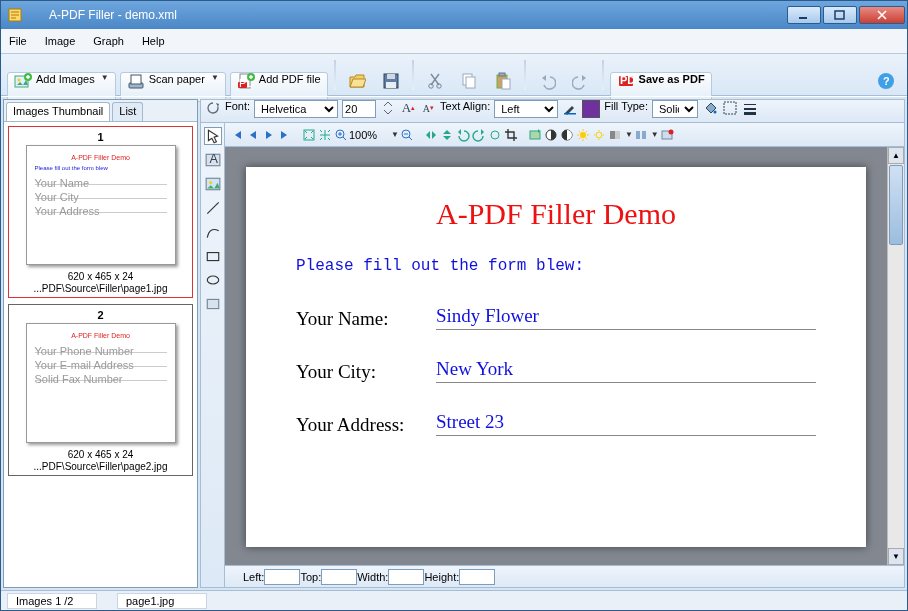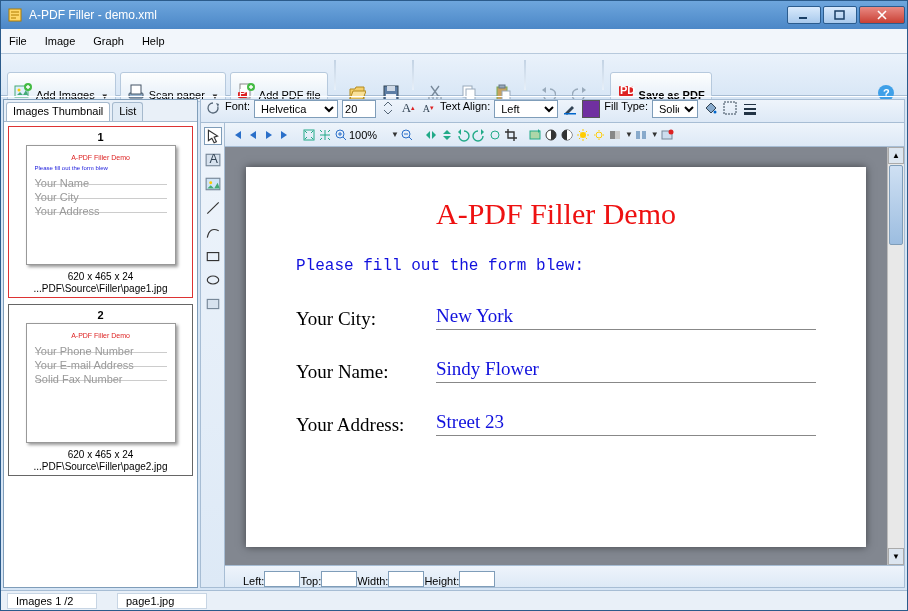--- a/index.html
+++ b/index.html
@@ -1,36 +1,36 @@
 <!DOCTYPE html>
 <html><head>
 <meta charset="utf-8">
 <style>
 * { box-sizing: border-box; margin: 0; padding: 0; font-family: Tahoma, Arial, sans-serif; font-size: 11px; }
 html, body { width: 908px; height: 611px; overflow: hidden; }
 
 .window { width: 908px; height: 611px; border: 1px solid #2b5b8b; background: #d6e5f5; display: flex; flex-direction: column; }
 
 
-.titlebar { height: 28px; background: linear-gradient(#6ea6dd, #4b87c7); display: flex; align-items: center; padding: 0 2px 0 6px; color: #fff; }
+.titlebar { height: 28px; background: linear-gradient(#6ea6dd, #4b87c7); display: flex; align-items: center; padding: 0 2px 0 6px; color: #fff; gap: 20px; }
 .titlebar .app-icon { width: 16px; height: 16px; margin-right: 6px; display:inline-flex; }
 .titlebar .title { flex: 1; font-size: 12px; }
 .winbtns { display: flex; gap: 2px; }
 .winbtn { width: 28px; height: 18px; border: 1px solid #2b5c8e; border-radius: 2px; display:flex; align-items:center; justify-content:center; }
 .winbtn.min, .winbtn.max { background: linear-gradient(#d9eafc,#a8c9ec); width: 34px; }
 .winbtn.close { background: linear-gradient(#e98a83,#c94034); width: 46px; }
 .winbtn svg { width: 12px; height: 10px; }
 
 
 .menubar { height: 20px; background: #f2f6fb; display:flex; align-items:center; padding: 12px 4px; gap: 10px; border-bottom: 1px solid #b7c9dc; }
 .menubar span { color: #000; padding: 2px 4px; }
 
 
 .maintoolbar { height: 42px; background: linear-gradient(#eaf2fb,#d9e7f6); border-bottom: 1px solid #a7bdd4; display:flex; align-items:center; padding: 0 6px; gap: 4px; }
-.tbtn { height: 30px; display:flex; align-items:flex-end; gap:4px; padding: 0 6px; border-radius:3px;margin-top:24px; }
+.tbtn { height: 30px; display:flex; align-items:flex-start; gap:4px; padding: 0 6px; border-radius:3px;margin-top:24px; }
 .tbtn.bordered { border:1px solid #b6c9dd; background: linear-gradient(#fdfefe,#e4eef8); }
 .tbtn svg, .tbtn .ic { width:18px; height:18px; display:inline-block; }
 .vsep { width:2px; height:30px; background: linear-gradient(#c3d3e4,#e8f0f9); margin: 0 2px; }
 .dropdown-arrow { font-size:8px; color:#333; margin-left:2px; }
 .spacer { flex:1; }
 
 
 .centerrow { flex:1; display:flex; min-height:0; border-top:1px solid #fff; }
 
 
@@ -80,21 +80,21 @@
 .page .sub { color:#11d; font-family:Liberation Mono, monospace; font-size:16px; margin-bottom:30px; }
 .formrow { display:flex; align-items:flex-end; margin-bottom:28px; }
 .formrow .lab { width:140px; font-family:"Times New Roman",serif; font-size:19px; color:#000; }
 .formrow .val { flex:1; border-bottom:1px solid #888; color:#11d; font-family:"Times New Roman",serif; font-size:19px; padding-bottom:2px; }
 
 .vscroll { width:17px; background:#e8e8e8; border-left:1px solid #bbb; position:relative; }
 .vscroll .vthumb { position:absolute; top:18px; left:1px; right:1px; height:80px; background:linear-gradient(#cfe0f3,#9cbde0); border:1px solid #7f9db9; border-radius:2px; }
 .vscroll .arr { height:17px; background:#dde6f0; border:1px solid #aaa; display:flex; align-items:center; justify-content:center; font-size:8px; }
 .vscroll .arr.bot { position:absolute; bottom:0; left:0; right:0; }
 
-.posbar { height:22px; background: linear-gradient(#eef4fb,#dde9f6); border-top:1px solid #a7bdd4; display:flex; align-items:flex-end; padding:0 6px; }
+.posbar { height:22px; background: linear-gradient(#eef4fb,#dde9f6); border-top:1px solid #a7bdd4; display:flex; align-items:center; padding:0 6px; }
 .posbar .lbl { color:#000; }
 .posbar input { width:36px; height:16px; border:1px solid #7f9db9; }
 
 
 .statusbar { height:20px; background:#e9f0f8; border-top:1px solid #a7bdd4; display:flex; align-items:center; padding:0 6px; gap:20px; }
 .statusbar .cell { border:1px solid #c7d5e4; padding:1px 8px; background:#fff; min-width:90px; }
 </style>
 </head>
 <body>
 
@@ -500,26 +500,26 @@
                 </svg>
               </span>
           </div>
 
           <div class="canvas-outer">
             <div class="canvas-scroll">
               <div class="page">
                 <h1>A-PDF Filler Demo</h1>
                 <div class="sub">Please fill out the form blew:</div>
                 <div class="formrow">
+                  <div class="lab">Your Name:</div>
+                  <div class="val">Sindy Flower</div>
+                </div>
+                <div class="formrow">
                   <div class="lab">Your City:</div>
                   <div class="val">New York</div>
-                </div>
-                <div class="formrow">
-                  <div class="lab">Your Name:</div>
-                  <div class="val">Sindy Flower</div>
                 </div>
                 <div class="formrow">
                   <div class="lab">Your Address:</div>
                   <div class="val">Street 23</div>
                 </div>
               </div>
             </div>
             <div class="vscroll">
               <div class="arr">▲</div>
               <div class="vthumb"></div>

